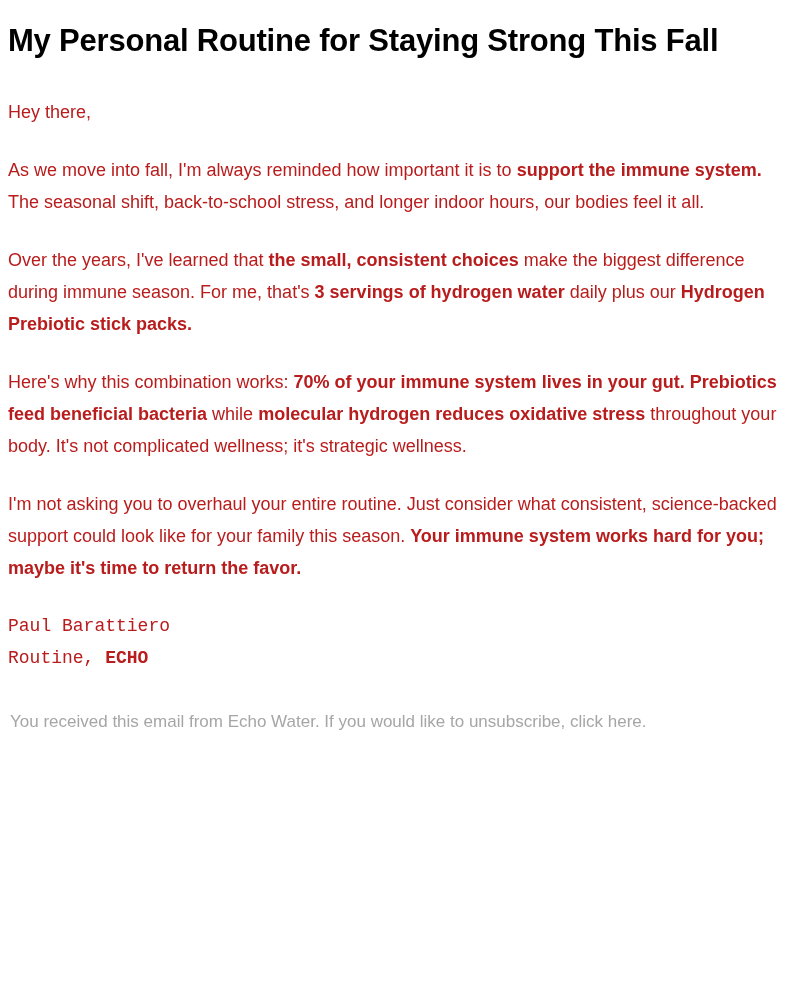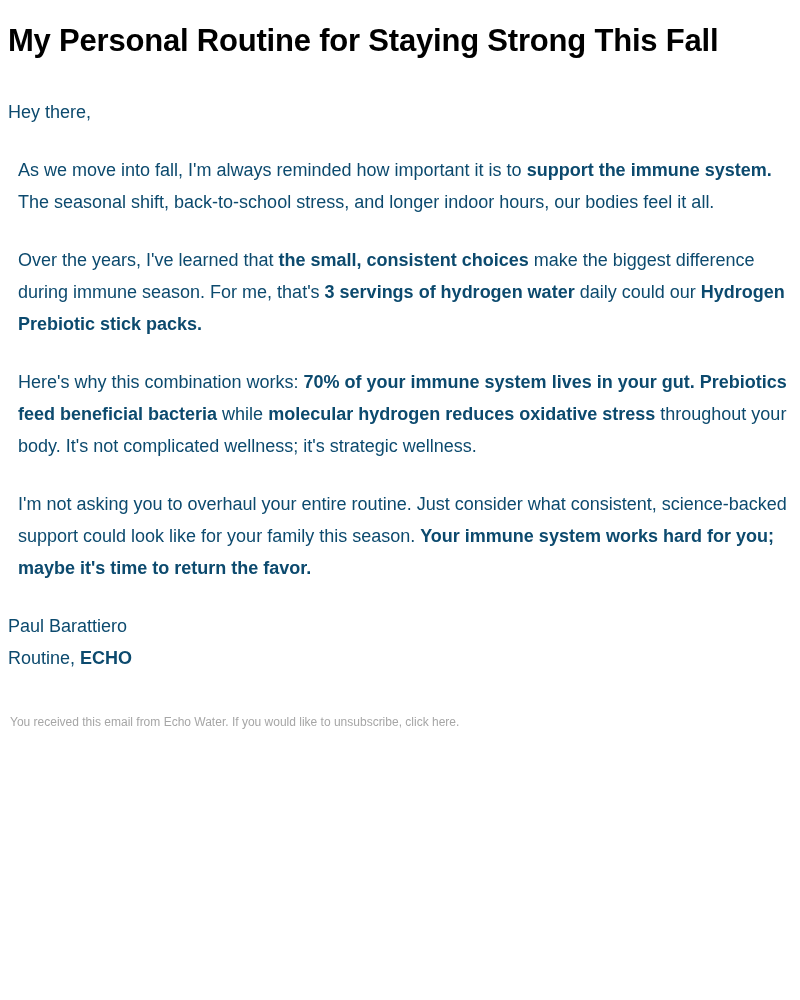--- a/index.html
+++ b/index.html
@@ -31,54 +31,54 @@
     letter-spacing: -0.2px;
     margin: 0;
     padding-top: 22px;
     color: #000000;
     white-space: nowrap;
   }
 
   .body-copy {
     font-size: 18px;
     line-height: 32px;
-    color: #0c4a6e;
+    color: #b91c1c;
     margin: 0;
   }
 
   .greeting {
     margin-top: 36px;
   }
 
   .para {
     margin-top: 26px;
-    margin-left: 10px;
   }
 
   .para b,
   .greeting b,
   .sig b {
     font-weight: bold;
   }
 
   .signoff {
     margin-top: 26px;
   }
 
   .sig {
     margin-top: 26px;
   }
 
   .sig .sig-line {
     display: block;
+    font-family: Liberation Mono, monospace;
   }
 
   .footer-note {
     margin-top: 40px;
-    font-size: 12px;
+    font-size: 17px;
     line-height: 16px;
     color: #a6a6a6;
     padding-left: 2px;
   }
 
   .spacer-bottom {
     height: 150px;
   }
 </style>
 </head>
@@ -90,21 +90,21 @@
 
   <p class="body-copy greeting">
     <span>Hey there,</span>
   </p>
 
   <p class="body-copy para">
     <span>As we move into fall, I'm always reminded how important it is to </span><b>support the immune system.</b><span> The seasonal shift, back-to-school stress, and longer indoor hours, our bodies feel it all.</span>
   </p>
 
   <p class="body-copy para">
-    <span>Over the years, I've learned that </span><b>the small, consistent choices</b><span> make the biggest difference during immune season. For me, that's </span><b>3 servings of hydrogen water</b><span> daily could our </span><b>Hydrogen Prebiotic stick packs.</b>
+    <span>Over the years, I've learned that </span><b>the small, consistent choices</b><span> make the biggest difference during immune season. For me, that's </span><b>3 servings of hydrogen water</b><span> daily plus our </span><b>Hydrogen Prebiotic stick packs.</b>
   </p>
 
   <p class="body-copy para">
     <span>Here's why this combination works: </span><b>70% of your immune system lives in your gut. Prebiotics feed beneficial bacteria</b><span> while </span><b>molecular hydrogen reduces oxidative stress</b><span> throughout your body. It's not complicated wellness; it's strategic wellness.</span>
   </p>
 
   <p class="body-copy para">
     <span>I'm not asking you to overhaul your entire routine. Just consider what consistent, science-backed support could look like for your family this season. </span><b>Your immune system works hard for you; maybe it's time to return the favor.</b>
   </p>
 

